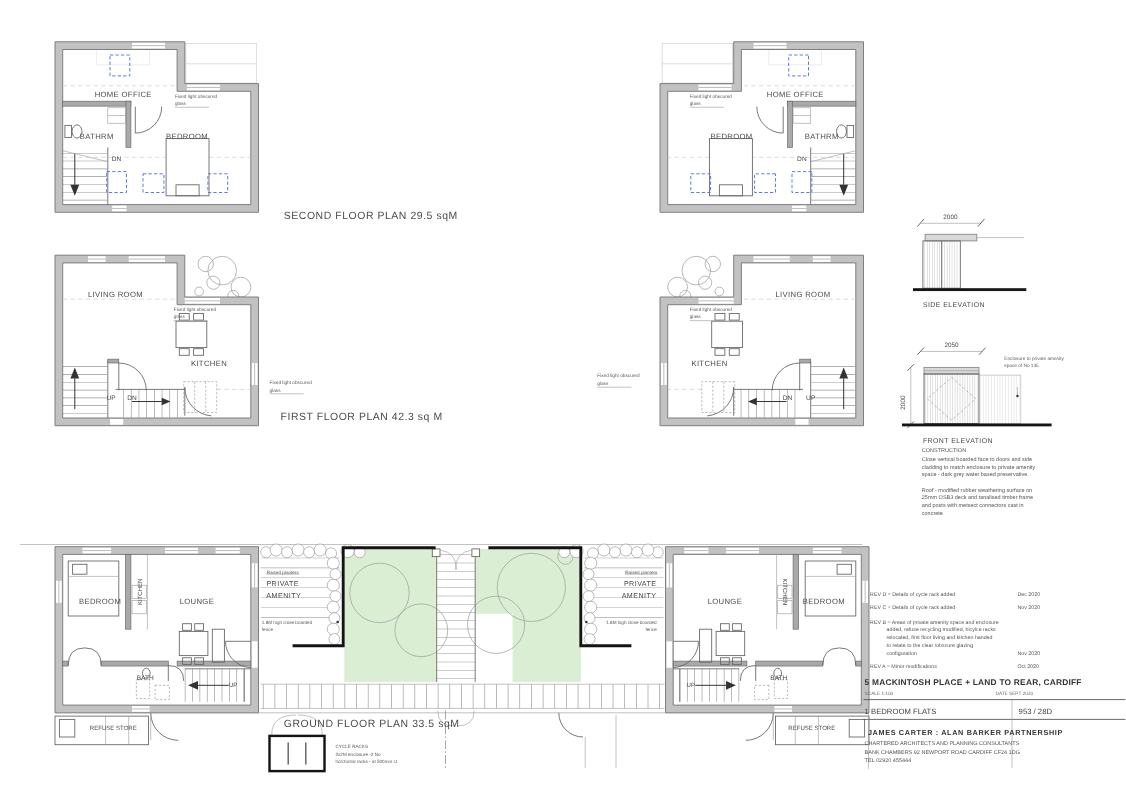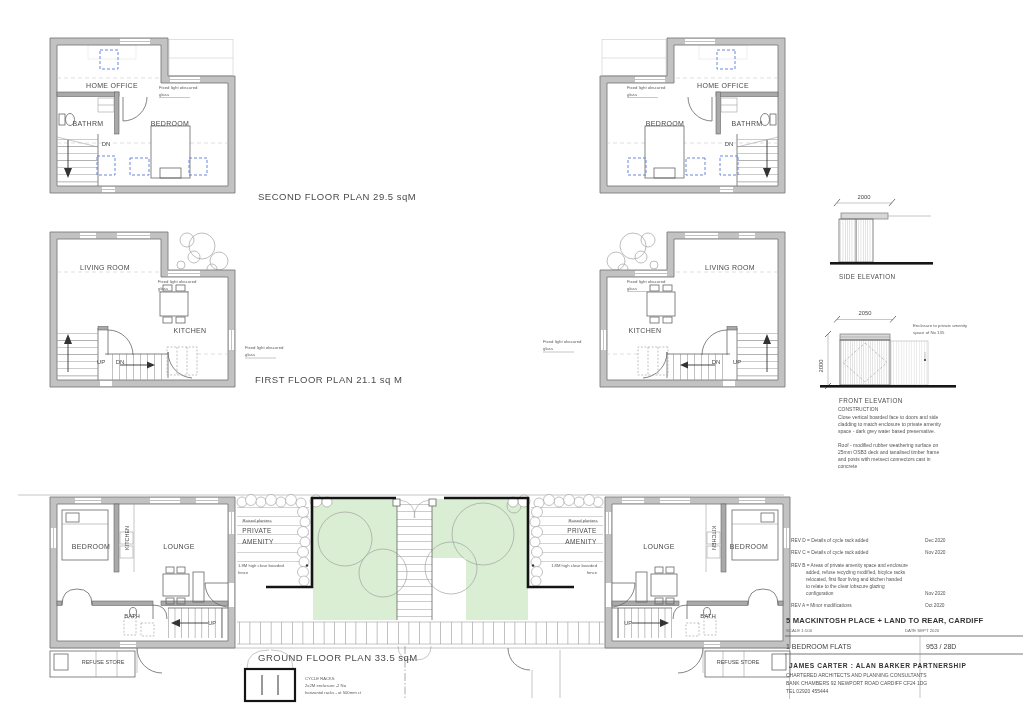--- a/index.html
+++ b/index.html
@@ -167,21 +167,21 @@
     <text x="97" y="57.5" class="t-note">glass</text>
     <line x1="97" y1="59.5" x2="128" y2="59.5" class="lt"></line>
     <text x="115" y="101" class="t-room mid">KITCHEN</text>
     <text x="186" y="132" class="t-dn mid">DN</text>
     <text x="207" y="132" class="t-dn mid">UP</text>
     <text x="13" y="111" class="t-note">Fixed light obscured</text>
     <text x="13" y="118" class="t-note">glass</text>
     <line x1="13" y1="120" x2="44" y2="120" class="lt"></line>
   </svg>
 
-  <div class="plan-label" style="left:255px;top:374px">FIRST FLOOR PLAN 21.1 sq M</div>
+  <div class="plan-label" style="left:255px;top:374px">FIRST FLOOR PLAN 42.3 sq M</div>
 
   <svg style="left:815px;top:185px;width:209px;height:310px" viewBox="0 0 209 310">
 
     <text x="49" y="14" class="t-dim mid">2000</text>
     <line x1="22" y1="18" x2="77" y2="18" class="lt"></line>
     <path d="M19,21 L25,14 M74,21 L80,14" stroke="#555" stroke-width=".8" fill="none"></path>
     <rect x="26" y="28" width="47" height="6" fill="#d8d8d8" stroke="#888" stroke-width=".8"></rect>
     <line x1="73" y1="31" x2="116" y2="31" class="lt"></line>
     <line x1="25.5" y1="55.5" x2="57" y2="55.5" stroke="#c2c2c2" stroke-width="43" stroke-dasharray="0.45 1.8"></line>
     <rect x="24" y="34" width="34" height="43" class="ln"></rect>

